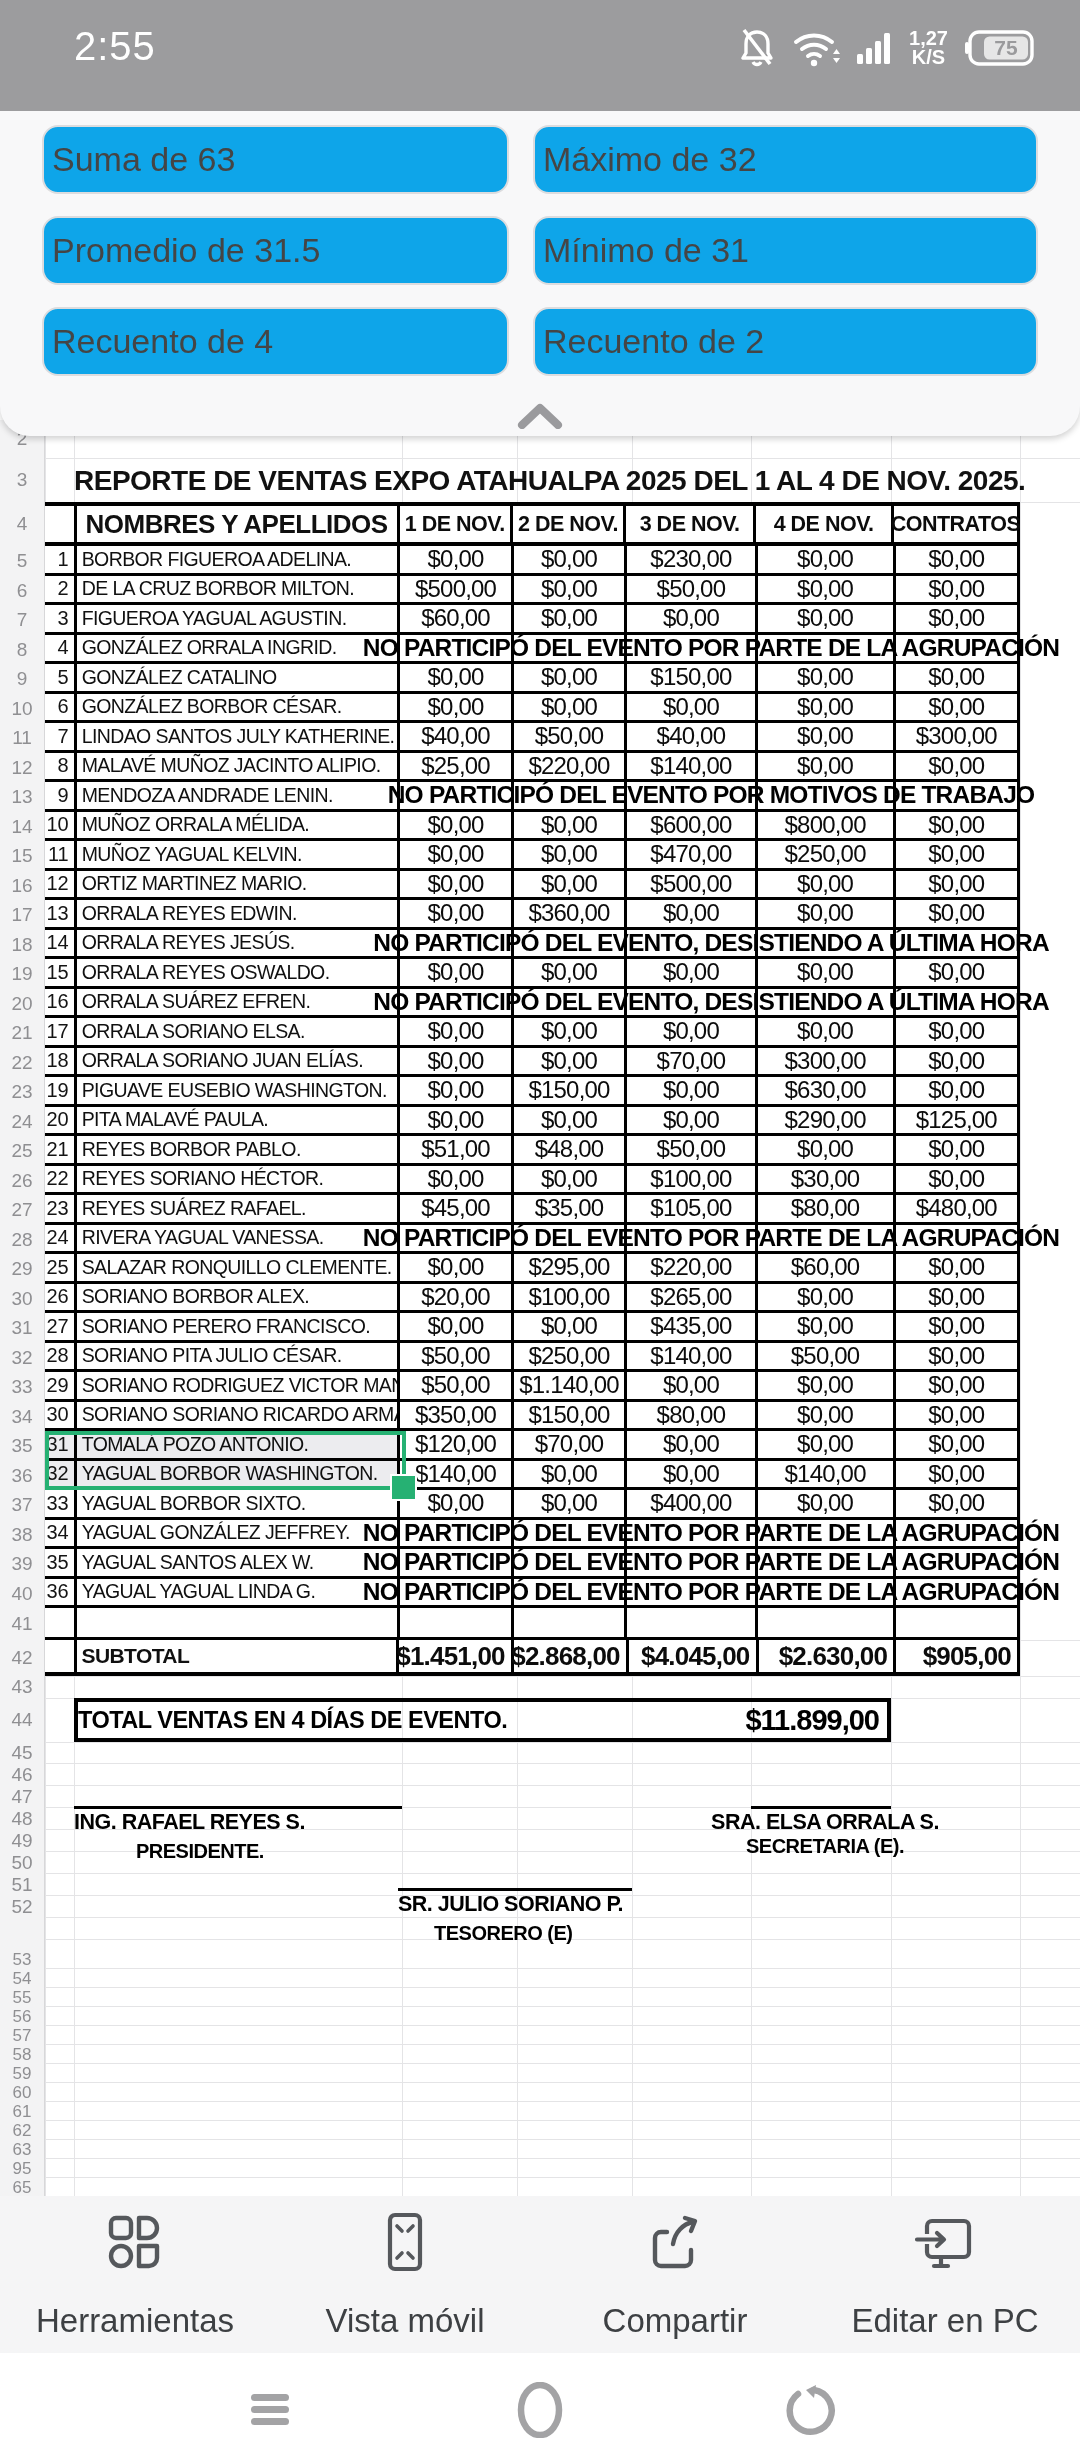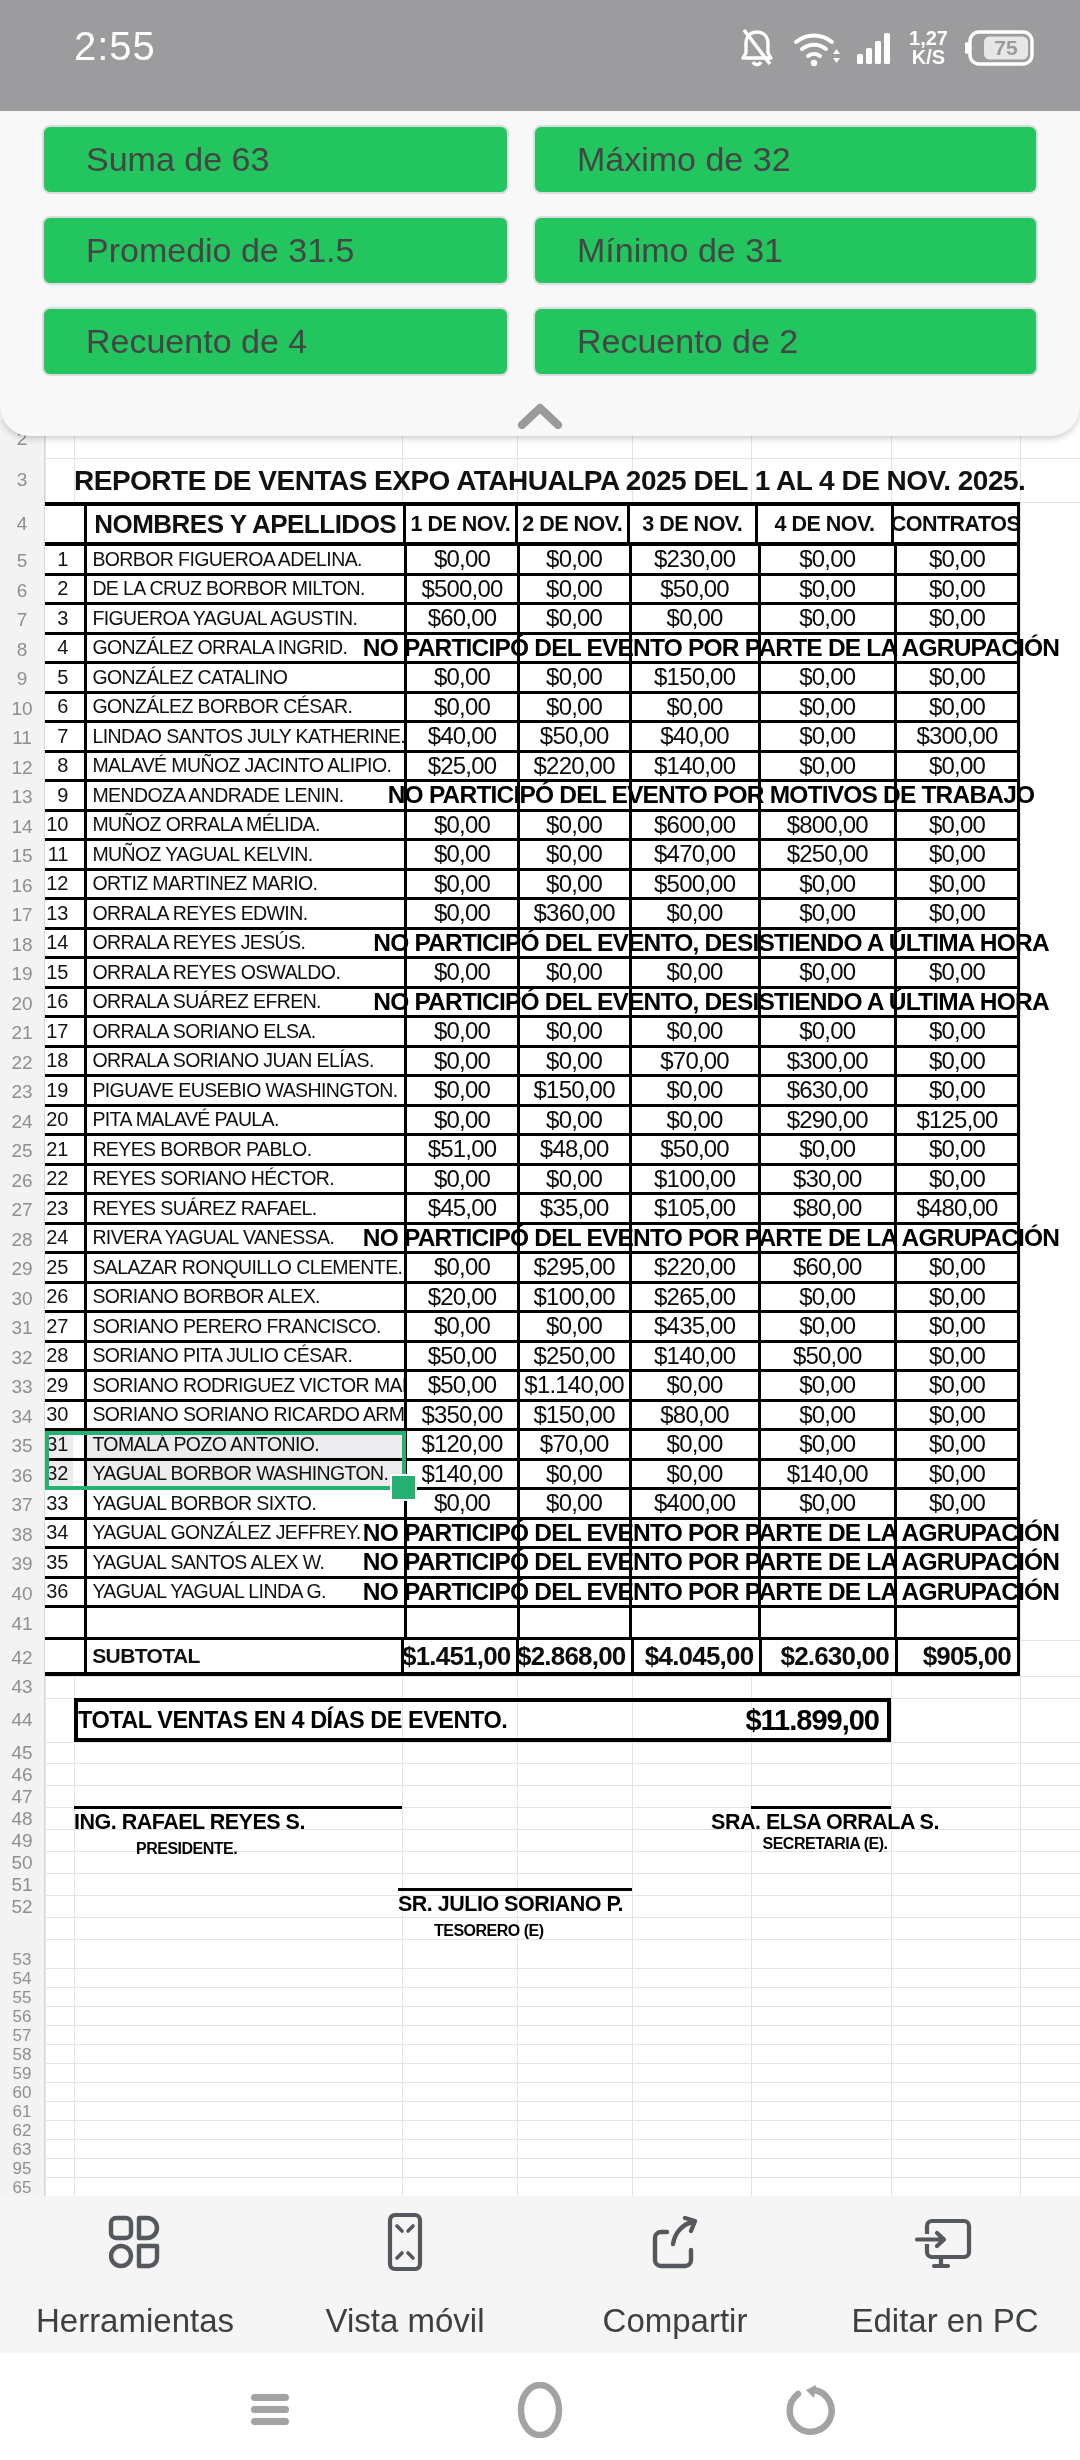--- a/index.html
+++ b/index.html
@@ -10,22 +10,22 @@
   .statusbar{position:absolute;left:0;top:0;width:1080px;height:111px;background:#9c9c9e;z-index:40;}
   .sb-time{position:absolute;left:74px;top:24px;color:#fff;font-size:40px;font-weight:400;letter-spacing:1px;}
   .sb-icons{position:absolute;right:44px;top:26px;display:flex;align-items:center;gap:14px;}
   .sb-speed{color:#fff;font-size:20px;line-height:19px;font-weight:700;text-align:center;}
 
   
   .panel{position:absolute;left:0;top:111px;width:1080px;height:325px;background:#f8f8f9;z-index:30;
          border-radius:0 0 30px 30px;box-shadow:0 3px 6px rgba(0,0,0,0.18);}
   .chips{position:absolute;left:42px;top:14px;width:996px;display:grid;grid-template-columns:467px 505px;
          grid-column-gap:24px;grid-row-gap:22px;}
-  .chip{height:69px;background:#22c55e;border:2px solid #dcdcde;border-radius:8px;display:flex;align-items:center;
-        padding-left:42px;font-size:34px;color:#454545;}
+  .chip{height:69px;background:#0ea5e9;border:2px solid #dcdcde;border-radius:16px;display:flex;align-items:center;
+        padding-left:8px;font-size:34px;color:#454545;}
   .collapse{position:absolute;left:50%;transform:translateX(-50%);bottom:4px;width:64px;height:34px;display:flex;
             align-items:center;justify-content:center;}
 
   
   .sheet{position:absolute;left:0;top:420px;width:1080px;height:1776px;background:#fff;z-index:1;}
   .vgrid{position:absolute;top:0;height:1776px;width:1px;background:#e4e4e6;z-index:0;}
   .hline{position:absolute;left:0;width:1080px;height:1px;background:#e4e4e6;z-index:0;}
   .zoneA{position:absolute;left:0;top:1322px;width:1080px;height:208px;z-index:0;
          background:repeating-linear-gradient(to bottom,transparent 0 21px,#e4e4e6 21px 22px);}
   .zoneB{position:absolute;left:0;top:1530px;width:1080px;height:247px;z-index:0;
@@ -36,21 +36,21 @@
   
   .tbl{position:absolute;left:45px;top:0;width:975px;z-index:3;}
   .titlerow{position:relative;width:975px;background:transparent;}
   .titletext{position:absolute;left:29px;width:946px;text-align:center;font-weight:700;color:#111;}
   .headrow,.trow{display:flex;background:#fff;border-bottom:3px solid #000;}
   .headrow{border-top:4px solid #000;border-bottom:4px solid #000;height:44px;}
   .trow{height:29.5px;position:relative;}
   .cell{height:100%;display:flex;align-items:center;justify-content:center;background:#fff;}
   .seq{width:29px;justify-content:flex-end;overflow:hidden;padding-right:5px;font-size:20px;color:#141414;}
   .name{width:328px;border-left:3px solid #000;justify-content:flex-start;padding-left:5px;
-        font-size:19.5px;letter-spacing:-0.6px;color:#101010;white-space:nowrap;overflow:hidden;margin-left:11px;}
+        font-size:19.5px;letter-spacing:-0.6px;color:#101010;white-space:nowrap;overflow:hidden;}
   .v0{width:115px;} .v1{width:115px;} .v2{width:132px;} .v3{width:140px;} .v4{width:129px;border-right:3px solid #000;}
   .val{border-left:3px solid #000;font-size:24px;letter-spacing:-0.8px;color:#0c0c0c;}
   .hcell{font-weight:700;}
   .hname{font-size:26px;letter-spacing:-0.5px;}
   .hval{font-size:21.5px;letter-spacing:-0.5px;}
   .note-overlay{position:absolute;left:357px;top:0;width:618px;height:100%;display:flex;align-items:center;
                 justify-content:center;font-weight:700;font-size:24.5px;letter-spacing:-0.8px;color:#000;
                 white-space:nowrap;z-index:4;background:transparent;}
   .selcell{background:#ececef;}
   .emptyrow{height:32px;}
@@ -64,21 +64,21 @@
   
   .totalbox{position:absolute;left:74px;top:1278px;width:817px;height:44px;border:4px solid #000;z-index:3;
             display:flex;align-items:center;background:transparent;}
   .total-label{font-weight:700;font-size:23.5px;letter-spacing:-0.5px;color:#000;}
   .total-value{position:absolute;right:8px;font-weight:700;font-size:29px;letter-spacing:-1px;color:#000;}
 
   
   .sig{position:absolute;z-index:5;}
   .sigline{position:absolute;height:2.5px;background:#000;}
   .signame{font-weight:700;font-size:21.5px;letter-spacing:-0.5px;color:#000;white-space:nowrap;}
-  .sigtitle{font-weight:700;font-size:16px;letter-spacing:-0.5px;color:#000;white-space:nowrap;}
+  .sigtitle{font-weight:700;font-size:20px;letter-spacing:-0.5px;color:#000;white-space:nowrap;}
 
   
   .toolbar{position:absolute;left:0;top:2196px;width:1080px;height:157px;background:#f5f5f6;z-index:10;
            display:flex;}
   .tool{width:270px;display:flex;flex-direction:column;align-items:center;justify-content:center;gap:28px;}
   .tool-label{font-size:33px;color:#3d4043;}
   .navbar{position:absolute;left:0;top:2353px;width:1080px;height:107px;background:#ffffff;z-index:10;}
   .navic{position:absolute;top:32px;width:56px;height:50px;display:flex;align-items:center;justify-content:center;}
 </style>
 </head>

